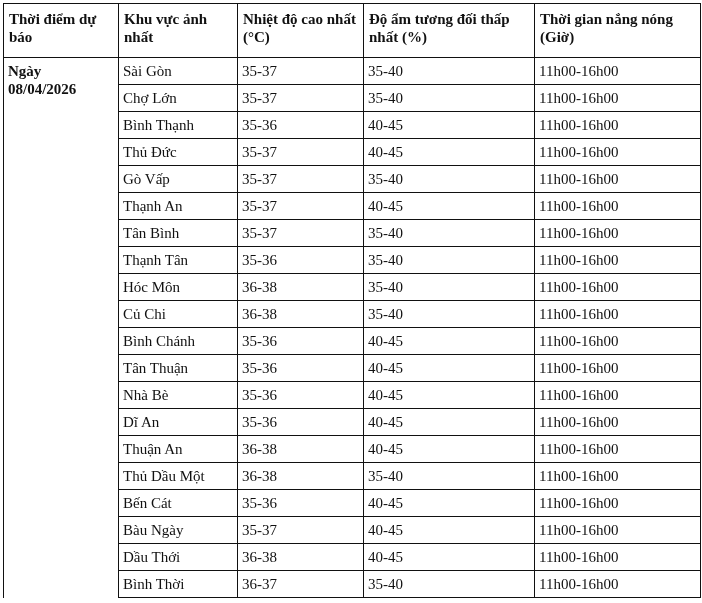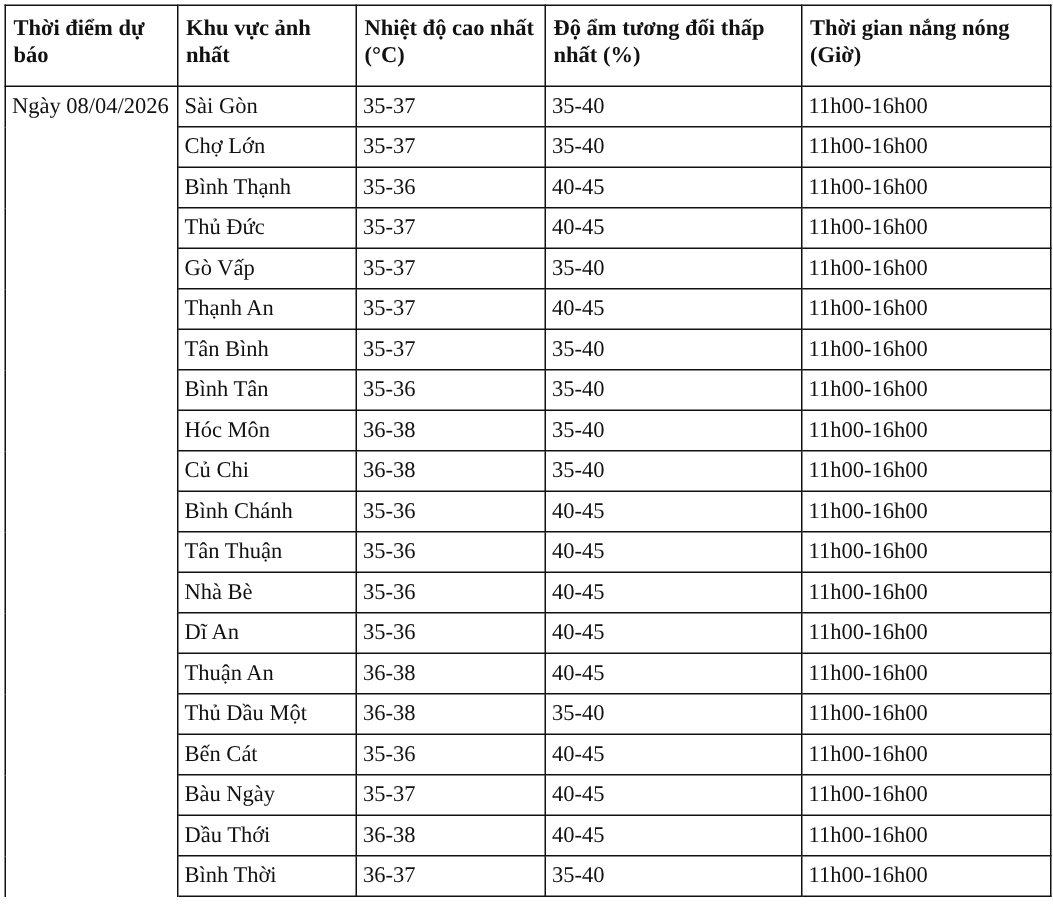--- a/index.html
+++ b/index.html
@@ -48,20 +48,21 @@
     height: 27px;
     padding: 4px 5px 0 4px;
     box-sizing: border-box;
     text-align: left;
     white-space: nowrap;
   }
   td.date {
     white-space: normal;
     padding-top: 4px;
     border-bottom: none;
+    font-weight: bold;
   }
 </style>
 </head>
 <body>
 
 <div class="wrap">
   <table>
     <colgroup>
       <col class="c1">
         <col class="c2">
@@ -116,21 +117,21 @@
           <td>40-45</td>
           <td>11h00-16h00</td>
         </tr>
         <tr>
           <td>Tân Bình</td>
           <td>35-37</td>
           <td>35-40</td>
           <td>11h00-16h00</td>
         </tr>
         <tr>
-          <td>Bình Tân</td>
+          <td>Thạnh Tân</td>
           <td>35-36</td>
           <td>35-40</td>
           <td>11h00-16h00</td>
         </tr>
         <tr>
           <td>Hóc Môn</td>
           <td>36-38</td>
           <td>35-40</td>
           <td>11h00-16h00</td>
         </tr>

